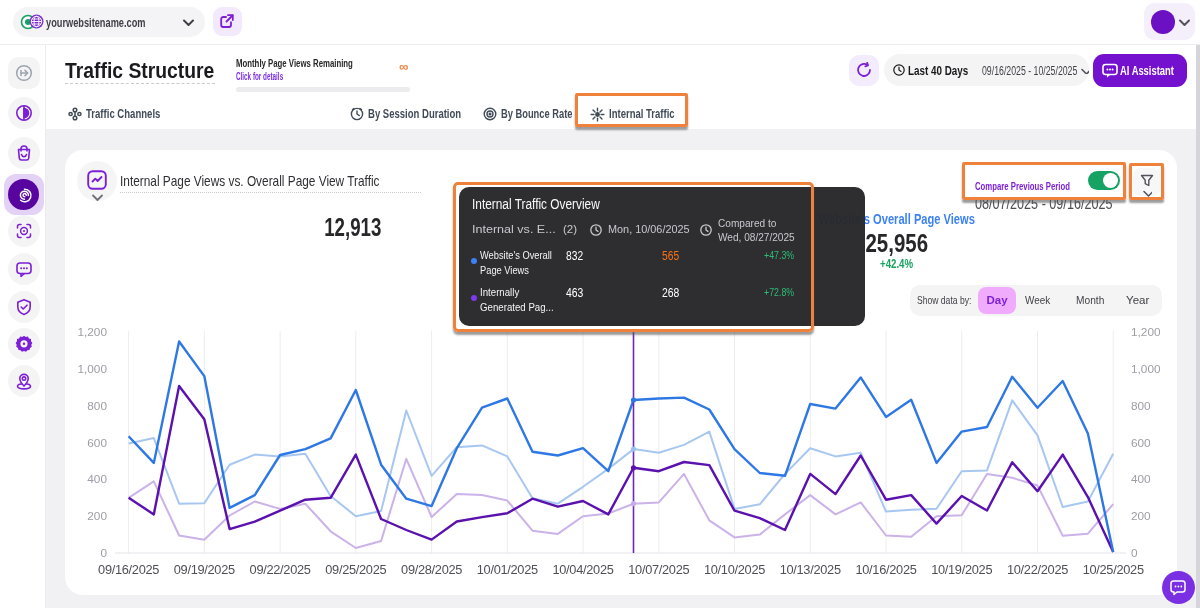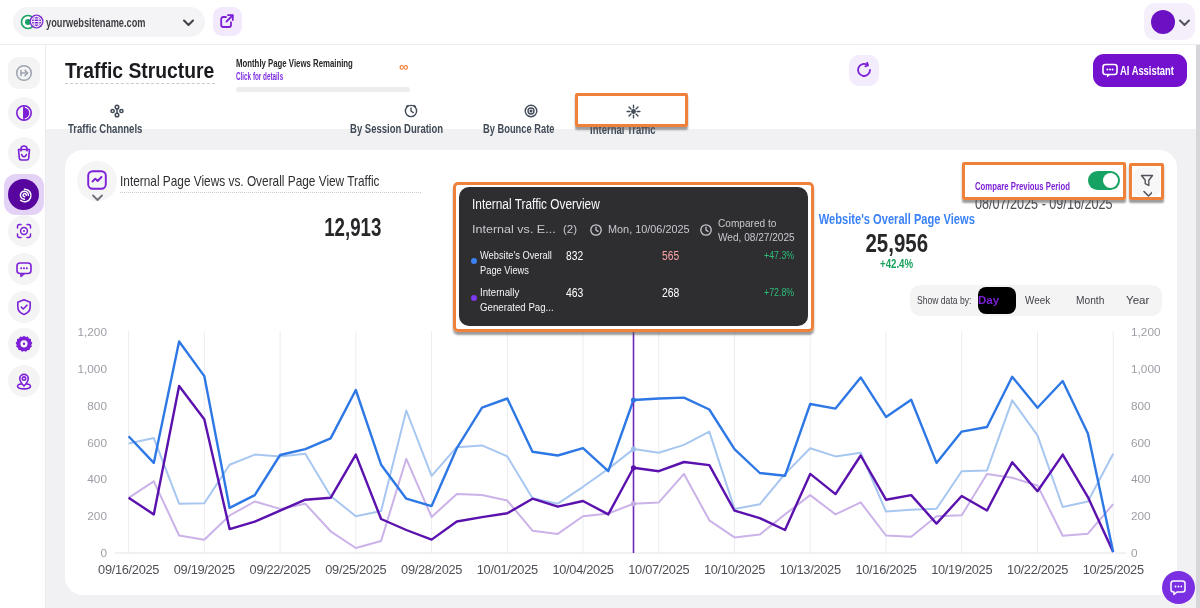--- a/index.html
+++ b/index.html
@@ -31,21 +31,21 @@
 #inf { position:absolute; left:353px; top:14px; font-size:13px; font-weight:700; color:#f5803a; }
 #refreshbtn { position:absolute; left:803px; top:10px; width:30px; height:31px; background:#f3ecfc; border-radius:10px; }
 #datepill { position:absolute; left:838px; top:9px; width:205px; height:32px; background:#f4f4f5; border-radius:16px; white-space:nowrap; }
 #datepill .b { position:absolute; left:24px; top:9px; font-size:13px; font-weight:700; color:#18181b; }
 #datepill .d { position:absolute; left:98px; top:10px; font-size:12px; color:#3f3f46; }
 #aibtn { position:absolute; left:1047px; top:9px; width:94px; height:33px; background:#7311cf; border-radius:11px; color:#fff; white-space:nowrap; }
 #aibtn > span { position:absolute; left:27px; top:10px; font-size:12.5px; font-weight:700; }
 
 
 #tabs { position:absolute; left:46px; top:96px; width:1154px; height:33px; background:#fff; z-index:4; }
-.tab { position:absolute; top:8px; height:20px; display:flex; align-items:center; gap:4px; font-size:12.5px; font-weight:600; color:#414b57; white-space:nowrap;flex-direction:column; }
+.tab { position:absolute; top:8px; height:20px; display:flex; align-items:center; gap:4px; font-size:12.5px; font-weight:600; color:#414b57; white-space:nowrap; }
 .tab svg { flex:none; }
 
 
 #content { position:absolute; left:0px; top:45px; width:1200px; height:563px; background:#f1f1f4; }
 #card { position:absolute; left:65px; top:105px; width:1112px; height:445px; background:#fff; border-radius:18px; }
 
 
 #chicon { position:absolute; left:77px; top:161px; width:40px; height:40px; border-radius:50%; background:#f5f5f6; z-index:2; }
 #ctitle { font-size:15px; line-height:15px; color:#2f2f33; border-bottom:1.5px dotted #c9c9cf; padding-bottom:4px; left:120px; top:173px; width:301px; overflow:visible; white-space:nowrap; }
 
@@ -59,30 +59,30 @@
 #cmpwrap { position:absolute; left:975px; top:180px; width:160px; }
 #cmpwrap .t1 { font-size:11.5px; font-weight:700; color:#7c1fd6; }
 #cmpwrap .t2 { font-size:17px; color:#4b4b52; margin-top:2px; }
 #toggle { position:absolute; left:1088px; top:171px; width:32px; height:19px; border-radius:10px; background:#16a262; }
 #toggle::after { content:""; position:absolute; right:2px; top:2px; width:15px; height:15px; border-radius:50%; background:#fff; }
 #filterbtn { position:absolute; left:1133px; top:168px; width:27px; height:28px; background:#f7f7f8; border-radius:7px; }
 
 
 #seg { position:absolute; left:910px; top:285px; width:252px; height:31px; background:#f4f4f5; border-radius:10px; font-size:11px; color:#3f3f46; }
 #seg .lbl { position:absolute; left:7px; top:9px; font-weight:400; color:#3f3f46; }
-#seg .day { position:absolute; left:68px; top:2px; width:38px; height:27px; background:#000000; border-radius:8px; text-align:left; line-height:27px; color:#7c1fd6; font-weight:700; font-size:11.5px; }
+#seg .day { position:absolute; left:68px; top:2px; width:38px; height:27px; background:#f0abfc; border-radius:8px; text-align:center; line-height:27px; color:#7c1fd6; font-weight:700; font-size:11.5px; }
 #seg .wk { position:absolute; left:115px; top:9px; font-weight:400; }
 #seg .mo { position:absolute; left:166px; top:9px; font-weight:400; }
 #seg .yr { position:absolute; left:216px; top:9px; font-weight:400; }
 
 
 .annot { position:absolute; border:3.5px solid #f0813a; box-shadow:0 3px 2px rgba(90,90,90,.6); }
 
 
-#tooltip { position:absolute; left:459px; top:187px; width:349px; height:139px; background:rgba(39,39,42,.97); border-radius:10px; color:#fff; z-index:3; }
+#tooltip { position:absolute; left:459px; top:187px; width:406px; height:139px; background:rgba(39,39,42,.97); border-radius:10px; color:#fff; z-index:3; }
 
 
 #fab { position:absolute; left:1162px; top:571px; width:33px; height:33px; border-radius:50%; background:#7b2fe3; z-index:9; }
 
 
 #sbar { position:absolute; left:1196px; top:45px; width:4px; height:563px; background:#fafafa; z-index:6; }
 #sbar .thumb { position:absolute; left:0; top:0; width:4px; height:563px; background:#d6d6da; }
 .abs > svg, .sicon > svg, #sact > svg { display:block; }
 svg text { font-family:"Liberation Sans", sans-serif; }
 
@@ -216,21 +216,21 @@
   <div style="position:absolute;left:241px;top:35px;"><svg width="12" height="12" viewBox="0 0 12 12" style="">
         <g fill="none" stroke="#c8c8cf" stroke-width="1.3">
           <circle cx="6" cy="6" r="5.2"></circle>
           <path d="M6 3.2 V6 L8 7.4" stroke-linecap="round"></path>
         </g>
       </svg></div>
   <div style="position:absolute;left:259px;top:29px;font-size:11px;color:#c8c8cf;line-height:14px;"><span id="t_cmpto" class="sxx" style="transform:scaleX(0.917);transform-origin:left center;">Compared to<br>Wed, 08/27/2025</span></div>
   <div style="position:absolute;left:12px;top:71px;width:6px;height:6px;border-radius:50%;background:#3b82f6;"></div>
   <div style="position:absolute;left:21px;top:61px;font-size:11.5px;line-height:14.5px;color:#f4f4f5;"><span id="t_wso" class="sxx" style="transform:scaleX(0.809);transform-origin:left center;">Website's Overall<br>Page Views</span></div>
   <div style="position:absolute;left:107px;top:62px;font-size:12.5px;color:#fff;"><span id="t_v1" class="sxx" style="transform:scaleX(0.819);transform-origin:left center;">832</span></div>
-  <div style="position:absolute;left:203px;top:62px;font-size:12.5px;color:#fca5a5;"><span id="t_v2" class="sxx" style="transform:scaleX(0.819);transform-origin:left center;">565</span></div>
+  <div style="position:absolute;left:203px;top:62px;font-size:12.5px;color:#f97316;"><span id="t_v2" class="sxx" style="transform:scaleX(0.819);transform-origin:left center;">565</span></div>
   <div style="position:absolute;left:305px;top:62px;font-size:11.5px;color:#2cbd77;"><span id="t_g1" class="sxx" style="transform:scaleX(0.767);transform-origin:left center;">+47.3%</span></div>
   <div style="position:absolute;left:12px;top:108px;width:6px;height:6px;border-radius:50%;background:#7c3aed;"></div>
   <div style="position:absolute;left:21px;top:98px;font-size:11.5px;line-height:14.5px;color:#f4f4f5;"><span id="t_igp" class="sxx" style="transform:scaleX(0.841);transform-origin:left center;">Internally<br>Generated Pag...</span></div>
   <div style="position:absolute;left:107px;top:99px;font-size:12.5px;color:#fff;"><span id="t_v3" class="sxx" style="transform:scaleX(0.833);transform-origin:left center;">463</span></div>
   <div style="position:absolute;left:203px;top:99px;font-size:12.5px;color:#fff;"><span id="t_v4" class="sxx" style="transform:scaleX(0.833);transform-origin:left center;">268</span></div>
   <div style="position:absolute;left:305px;top:99px;font-size:11.5px;color:#2cbd77;"><span id="t_g2" class="sxx" style="transform:scaleX(0.767);transform-origin:left center;">+72.8%</span></div>
 </div>
 <div class="annot" style="left:453px;top:182px;width:361px;height:150px;z-index:6;border-radius:5px;"></div>
 <div class="annot" style="left:962px;top:162px;width:164px;height:38px;z-index:6;border-radius:2px;"></div>
 <div class="annot" style="left:1129px;top:163px;width:35px;height:37px;z-index:6;border-radius:2px;"></div>
@@ -377,20 +377,37 @@
   <div id="inf">∞</div>
   <div id="refreshbtn"></div>
   <div class="abs" style="left:810px;top:17px">
       <svg width="16" height="16" viewBox="0 0 16 16" style="">
         <g fill="none" stroke="#7c1fd6" stroke-width="1.8" stroke-linecap="round">
           <path d="M14 8 A6 6 0 1 1 11.5 3.1"></path>
           <path d="M11.2 0.8 L12 3.5 L9.3 4.3" stroke-linejoin="round"></path>
         </g>
       </svg>
     </div>
+  <div id="datepill">
+    <div class="abs" style="left:9px;top:10px">
+        <svg width="12" height="12" viewBox="0 0 12 12" style="">
+          <g fill="none" stroke="#18181b" stroke-width="1.2">
+            <circle cx="6" cy="6" r="5.2"></circle>
+            <path d="M6 3.2 V6 L8 7.4" stroke-linecap="round"></path>
+          </g>
+        </svg>
+      </div>
+    <div class="b"><span id="t_dateb" class="sxx" style="transform:scaleX(0.758);transform-origin:left center;">Last 40 Days</span></div>
+      <div class="d"><span id="t_dated" class="sxx" style="transform:scaleX(0.729);transform-origin:left center;">09/16/2025 - 10/25/2025</span></div>
+    <div class="abs" style="left:196px;top:13px">
+        <svg width="9" height="7" viewBox="0 0 9 7" style="">
+          <path d="M2 2.5 L6.5 7 L11 2.5" fill="none" stroke="#52525b" stroke-width="1.6" stroke-linecap="round" stroke-linejoin="round"></path>
+        </svg>
+      </div>
+  </div>
   <div id="aibtn">
       <div class="abs" style="left:9px;top:9px">
         <svg width="16" height="15" viewBox="0 0 16 15" style="">
           <g>
             <rect x="1" y="1.5" width="14" height="10" rx="2.5" fill="none" stroke="#fff" stroke-width="1.6"></rect>
             <path d="M5 11.5 L5 14.5 L8.5 11.5" fill="#fff"></path>
             <circle cx="5.4" cy="6.5" r="1" fill="#fff"></circle>
             <circle cx="8" cy="6.5" r="1" fill="#fff"></circle>
             <circle cx="10.6" cy="6.5" r="1" fill="#fff"></circle>
           </g>

